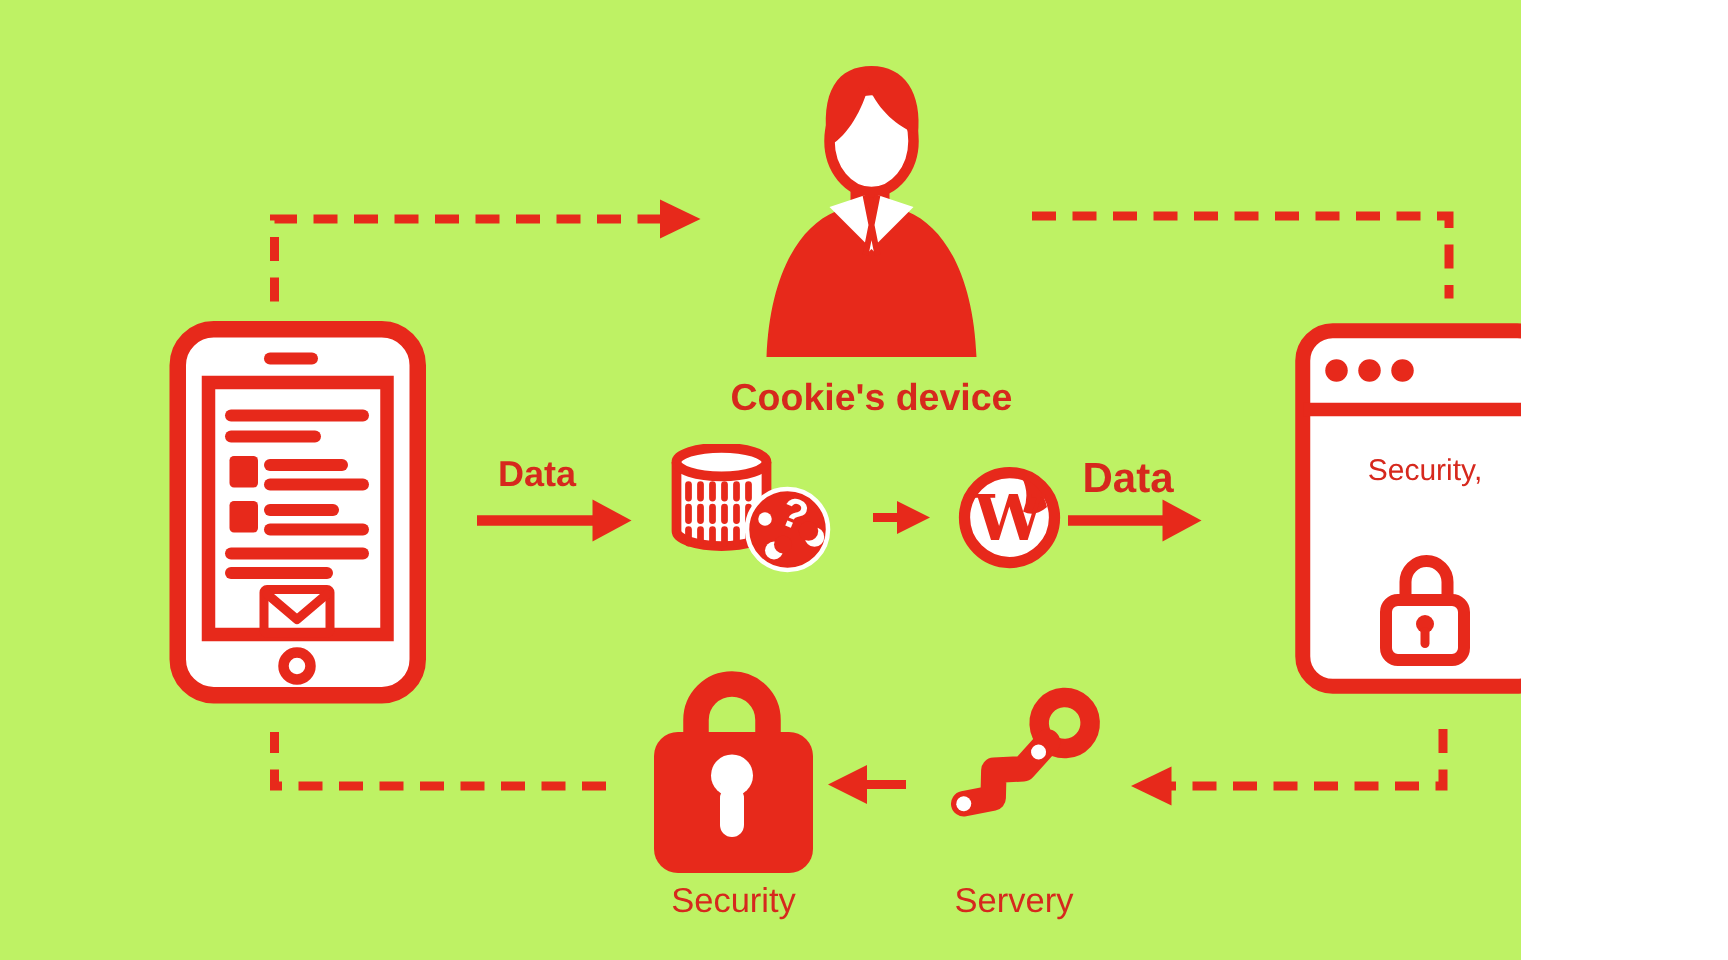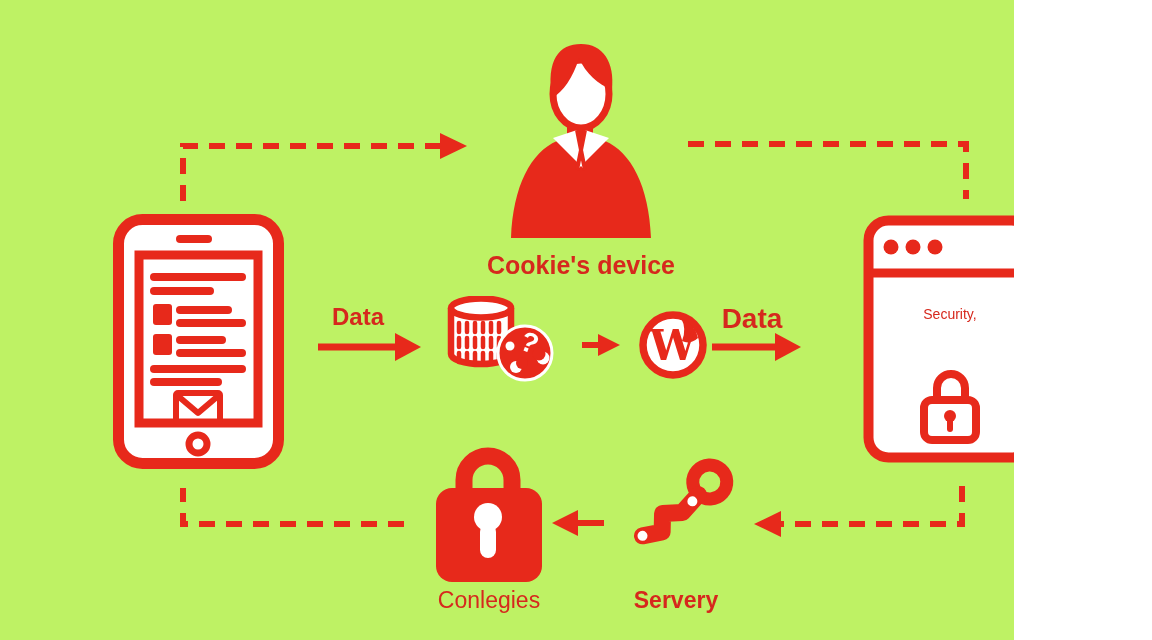--- a/index.html
+++ b/index.html
@@ -17,27 +17,27 @@
 
   .tablet-icon{left:112px;top:213px;width:173px;height:257px;}
 
   .data-label{left:305px;top:303px;width:106px;font-size:24px;font-weight:bold;}
   .serve-label{left:699px;top:303px;width:106px;font-size:28px;font-weight:bold;}
 
   .db-icon{left:443px;top:296px;width:112px;height:90px;}
   .wp-icon{left:637px;top:309px;width:72px;height:72px;}
 
   .browser-icon{left:863px;top:215px;width:174px;height:248px;}
-  .browser-text{left:867px;top:301px;width:166px;font-size:14px;line-height:27px;}
+  .browser-text{left:867px;top:301px;width:166px;font-size:20px;line-height:27px;}
 
   .padlock-icon{left:430px;top:444px;width:116px;height:142px;}
   .conlegies-label{left:405px;top:587px;width:168px;font-size:23px;}
 
   .key-icon{left:616px;top:444px;width:130px;height:140px;}
-  .servery-label{left:592px;top:587px;width:168px;font-size:23px;font-weight:bold;}
+  .servery-label{left:592px;top:587px;width:168px;font-size:23px;}
 </style>
 </head>
 <body>
 
 <div class="canvas">
 
   <svg id="flow-arrows" class="abs" viewBox="0 0 1152 640" fill="none">
 
     <path d="M 183,201 L 183,146 L 442,146" stroke="var(--red)" stroke-width="6" stroke-dasharray="16 11"></path>
     <polygon points="440,133 467,146 440,159" fill="var(--red)"></polygon>
@@ -133,21 +133,21 @@
   <div class="abs lbl browser-text">
     <div>Security,</div>
   </div>
 
   <svg class="abs padlock-icon" viewBox="0 0 116 142">
     <path d="M 34,50 V 36 A 24,24 0 0 1 82,36 V 50" fill="none" stroke="var(--red)" stroke-width="17"></path>
     <rect x="6" y="44" width="106" height="94" rx="16" fill="var(--red)"></rect>
     <circle cx="58" cy="73" r="14" fill="#fff"></circle>
     <rect x="50" y="80" width="16" height="34" rx="8" fill="#fff"></rect>
   </svg>
-  <div class="abs lbl conlegies-label">Conlegies</div>
+  <div class="abs lbl conlegies-label">Security</div>
 
   <svg class="abs key-icon" viewBox="0 0 130 140">
     <g transform="rotate(42 65 70)">
       <circle cx="65" cy="27" r="17" fill="none" stroke="var(--red)" stroke-width="13"></circle>
       <path d="M 65,44 L 65,68 L 51,82 L 63,96 L 51,112" fill="none" stroke="var(--red)" stroke-width="17" stroke-linecap="round" stroke-linejoin="round"></path>
       <circle cx="65" cy="53" r="5" fill="#fff"></circle>
       <circle cx="51" cy="112" r="5" fill="#fff"></circle>
     </g>
   </svg>
   <div class="abs lbl servery-label">Servery</div>

